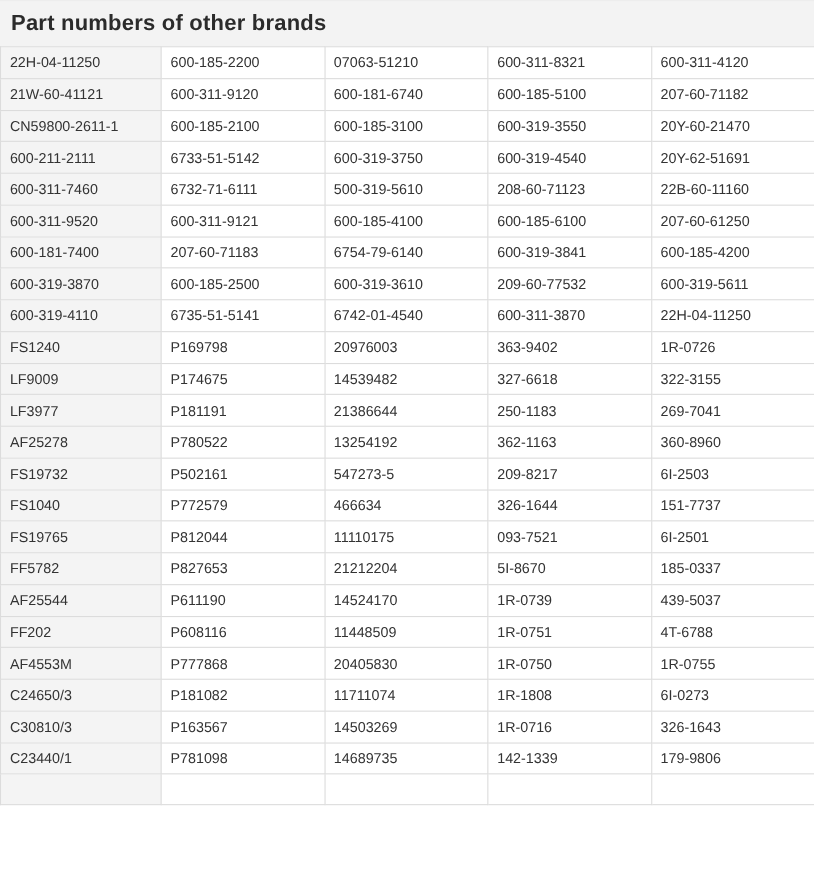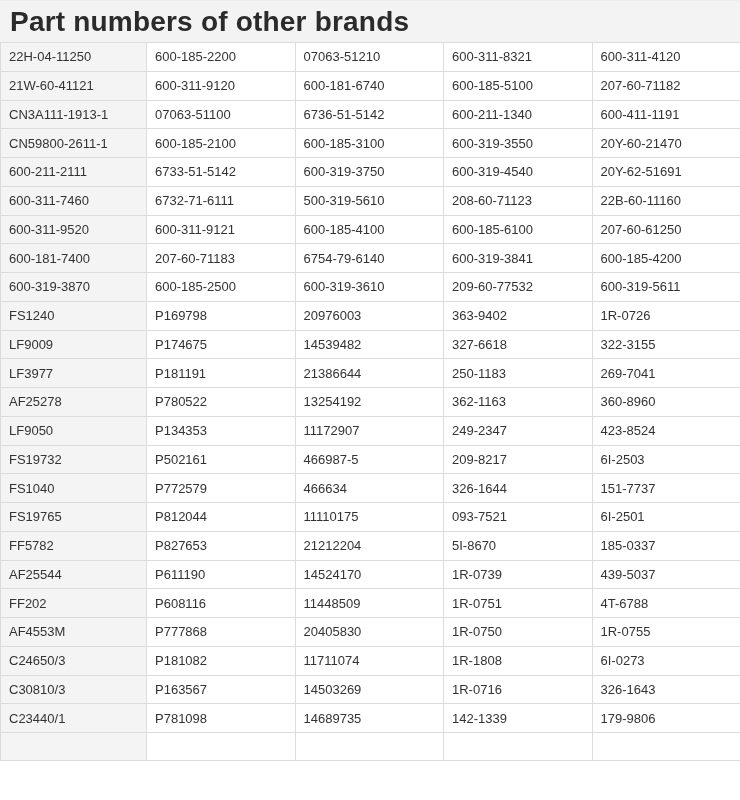--- a/index.html
+++ b/index.html
@@ -17,21 +17,21 @@
     overflow: hidden;
     background: #ffffff;
     font-family: "Liberation Sans", sans-serif;
   }
   .title-bar {
     width: 740px;
     height: 42px;
     background: var(--title-bg);
     border-top: 1px solid #ededed;
     padding: 7px 0 0 10px;
-    font-size: 28px;
+    font-size: 20px;
     font-weight: bold;
     line-height: 27px;
     color: var(--title-text);
     letter-spacing: 0.2px;
   }
   table.parts {
     width: 740px;
     border-collapse: collapse;
     table-layout: fixed;
   }
@@ -75,27 +75,20 @@
         <td>600-311-4120</td>
       </tr>
       <tr>
         <td class="row-header">21W-60-41121</td>
         <td>600-311-9120</td>
         <td>600-181-6740</td>
         <td>600-185-5100</td>
         <td>207-60-71182</td>
       </tr>
       <tr>
-        <td class="row-header">CN3A111-1913-1</td>
-        <td>07063-51100</td>
-        <td>6736-51-5142</td>
-        <td>600-211-1340</td>
-        <td>600-411-1191</td>
-      </tr>
-      <tr>
         <td class="row-header">CN59800-2611-1</td>
         <td>600-185-2100</td>
         <td>600-185-3100</td>
         <td>600-319-3550</td>
         <td>20Y-60-21470</td>
       </tr>
       <tr>
         <td class="row-header">600-211-2111</td>
         <td>6733-51-5142</td>
         <td>600-319-3750</td>
@@ -124,20 +117,27 @@
         <td>600-185-4200</td>
       </tr>
       <tr>
         <td class="row-header">600-319-3870</td>
         <td>600-185-2500</td>
         <td>600-319-3610</td>
         <td>209-60-77532</td>
         <td>600-319-5611</td>
       </tr>
       <tr>
+        <td class="row-header">600-319-4110</td>
+        <td>6735-51-5141</td>
+        <td>6742-01-4540</td>
+        <td>600-311-3870</td>
+        <td>22H-04-11250</td>
+      </tr>
+      <tr>
         <td class="row-header">FS1240</td>
         <td>P169798</td>
         <td>20976003</td>
         <td>363-9402</td>
         <td>1R-0726</td>
       </tr>
       <tr>
         <td class="row-header">LF9009</td>
         <td>P174675</td>
         <td>14539482</td>
@@ -152,30 +152,23 @@
         <td>269-7041</td>
       </tr>
       <tr>
         <td class="row-header">AF25278</td>
         <td>P780522</td>
         <td>13254192</td>
         <td>362-1163</td>
         <td>360-8960</td>
       </tr>
       <tr>
-        <td class="row-header">LF9050</td>
-        <td>P134353</td>
-        <td>11172907</td>
-        <td>249-2347</td>
-        <td>423-8524</td>
-      </tr>
-      <tr>
         <td class="row-header">FS19732</td>
         <td>P502161</td>
-        <td>466987-5</td>
+        <td>547273-5</td>
         <td>209-8217</td>
         <td>6I-2503</td>
       </tr>
       <tr>
         <td class="row-header">FS1040</td>
         <td>P772579</td>
         <td>466634</td>
         <td>326-1644</td>
         <td>151-7737</td>
       </tr>

